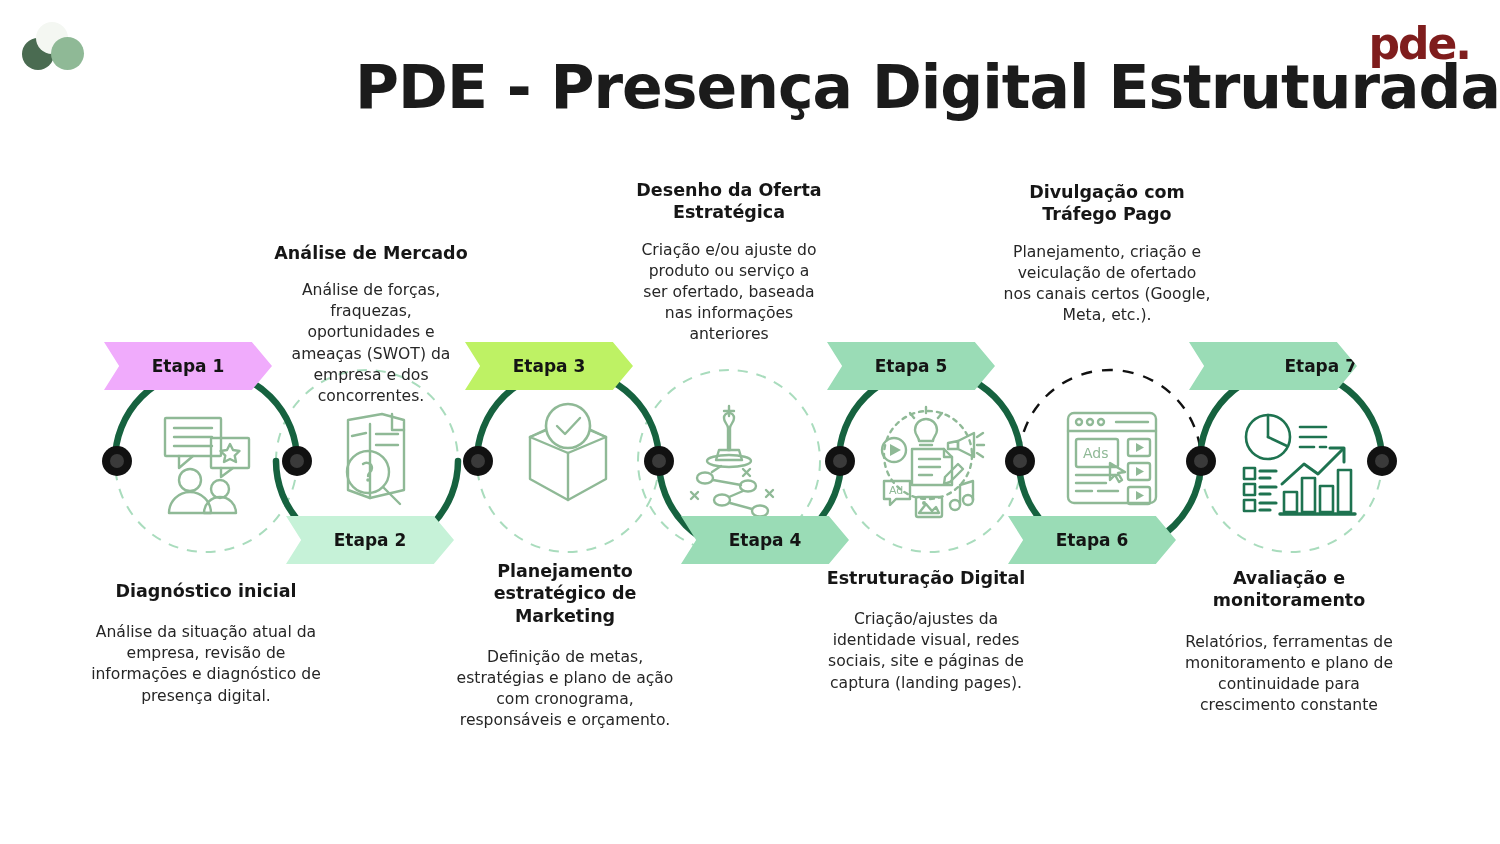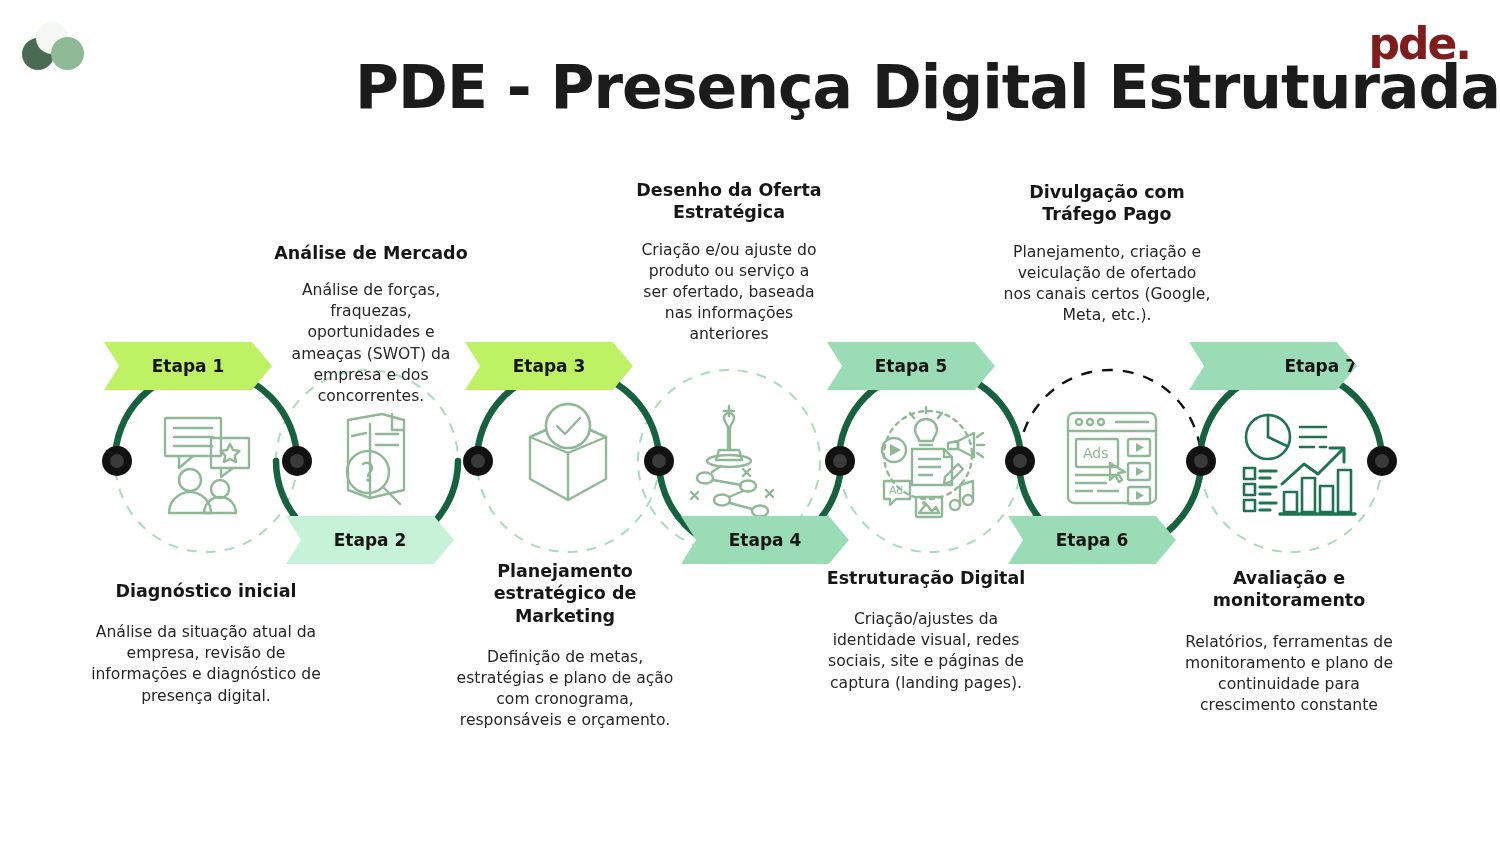--- a/index.html
+++ b/index.html
@@ -270,21 +270,21 @@
         <rect x="60" y="64" width="13" height="34"></rect>
         <rect x="78" y="72" width="13" height="26"></rect>
         <rect x="96" y="56" width="13" height="42"></rect>
         <line x1="38" y1="100" x2="113" y2="100" stroke-width="3.4"></line>
         <path d="M40,70 L62,50 L76,60 L100,36" stroke-width="3"></path>
         <path d="M88,34 L102,34 L102,48" stroke-width="3"></path>
       </g>
     </g>
   </svg>
 
-  <div class="chev" style="left:104px;top:342px;width:168px;background:#bef264;">
+  <div class="chev" style="left:104px;top:342px;width:168px;background:#f0abfc;">
     <span>Etapa 1</span>
   </div>
   <div class="chev" style="left:286px;top:516px;width:168px;background:#c6f2d8;">
     <span>Etapa 2</span>
   </div>
   <div class="chev" style="left:465px;top:342px;width:168px;background:#bef264;">
     <span>Etapa 3</span>
   </div>
   <div class="chev" style="left:681px;top:516px;width:168px;background:#9adcb6;">
     <span>Etapa 4</span>

